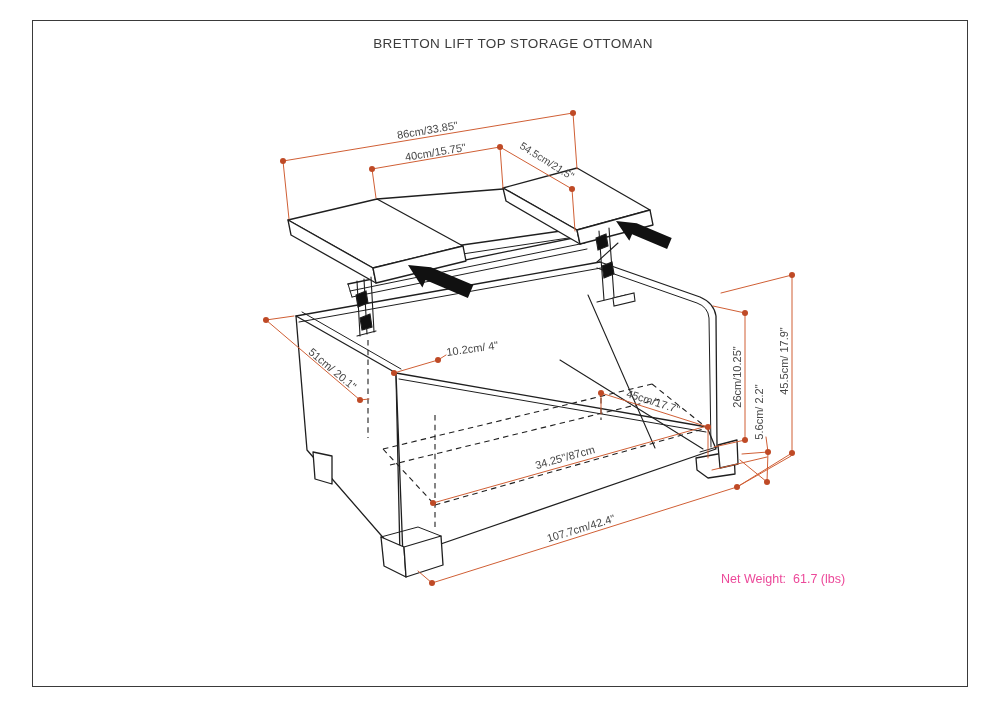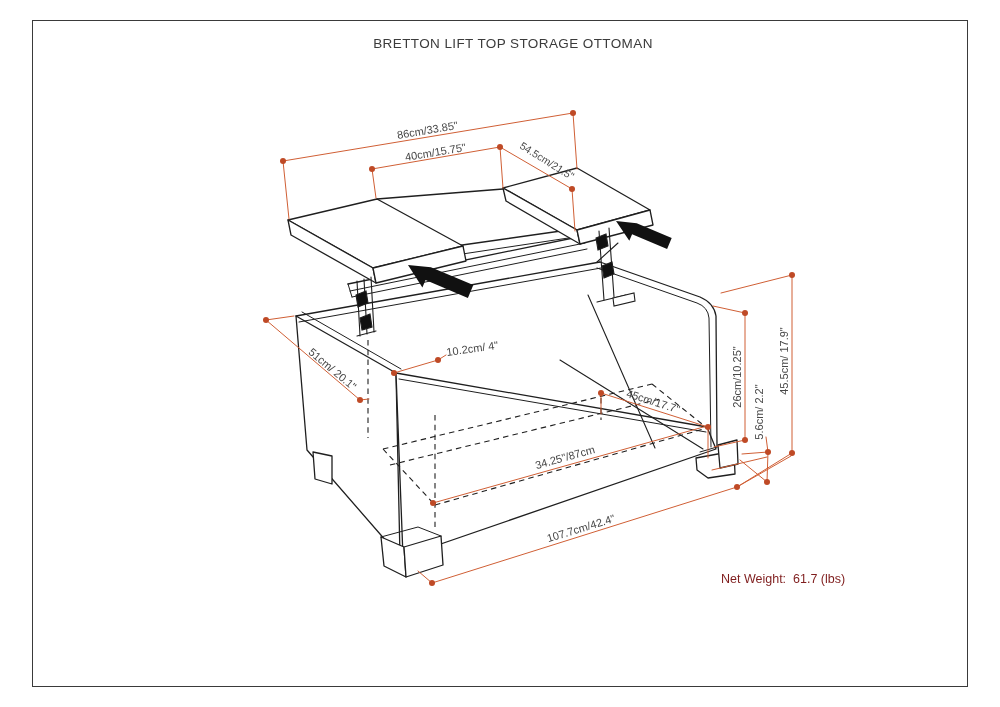--- a/index.html
+++ b/index.html
@@ -2,21 +2,21 @@
 <html><head>
 <meta charset="utf-8">
 <style>
   html,body{margin:0;padding:0;background:#ffffff;}
   .page{position:relative;width:1000px;height:707px;background:#ffffff;overflow:hidden;
         font-family:"Liberation Sans","DejaVu Sans",sans-serif;}
   .frame{position:absolute;left:32px;top:20px;width:936px;height:667px;
          border:1.6px solid #3a3a3a;box-sizing:border-box;}
   .title{position:absolute;left:0;top:36px;width:1026px;text-align:center;
          font-size:13.5px;letter-spacing:.4px;color:#3b3b3b;}
-  .netweight{position:absolute;left:721px;top:572px;font-size:12.5px;color:#7f1d1d;white-space:pre;}
+  .netweight{position:absolute;left:721px;top:572px;font-size:12.5px;color:#ec4899;white-space:pre;}
   svg text{font-family:"Liberation Sans","DejaVu Sans",sans-serif;font-size:11px;fill:#474747;}
   svg text.small{font-size:10.5px;}
 </style>
 </head>
 <body>
 
 <div class="page">
   <div class="frame"></div>
   <div class="title">BRETTON LIFT TOP STORAGE OTTOMAN</div>
 

